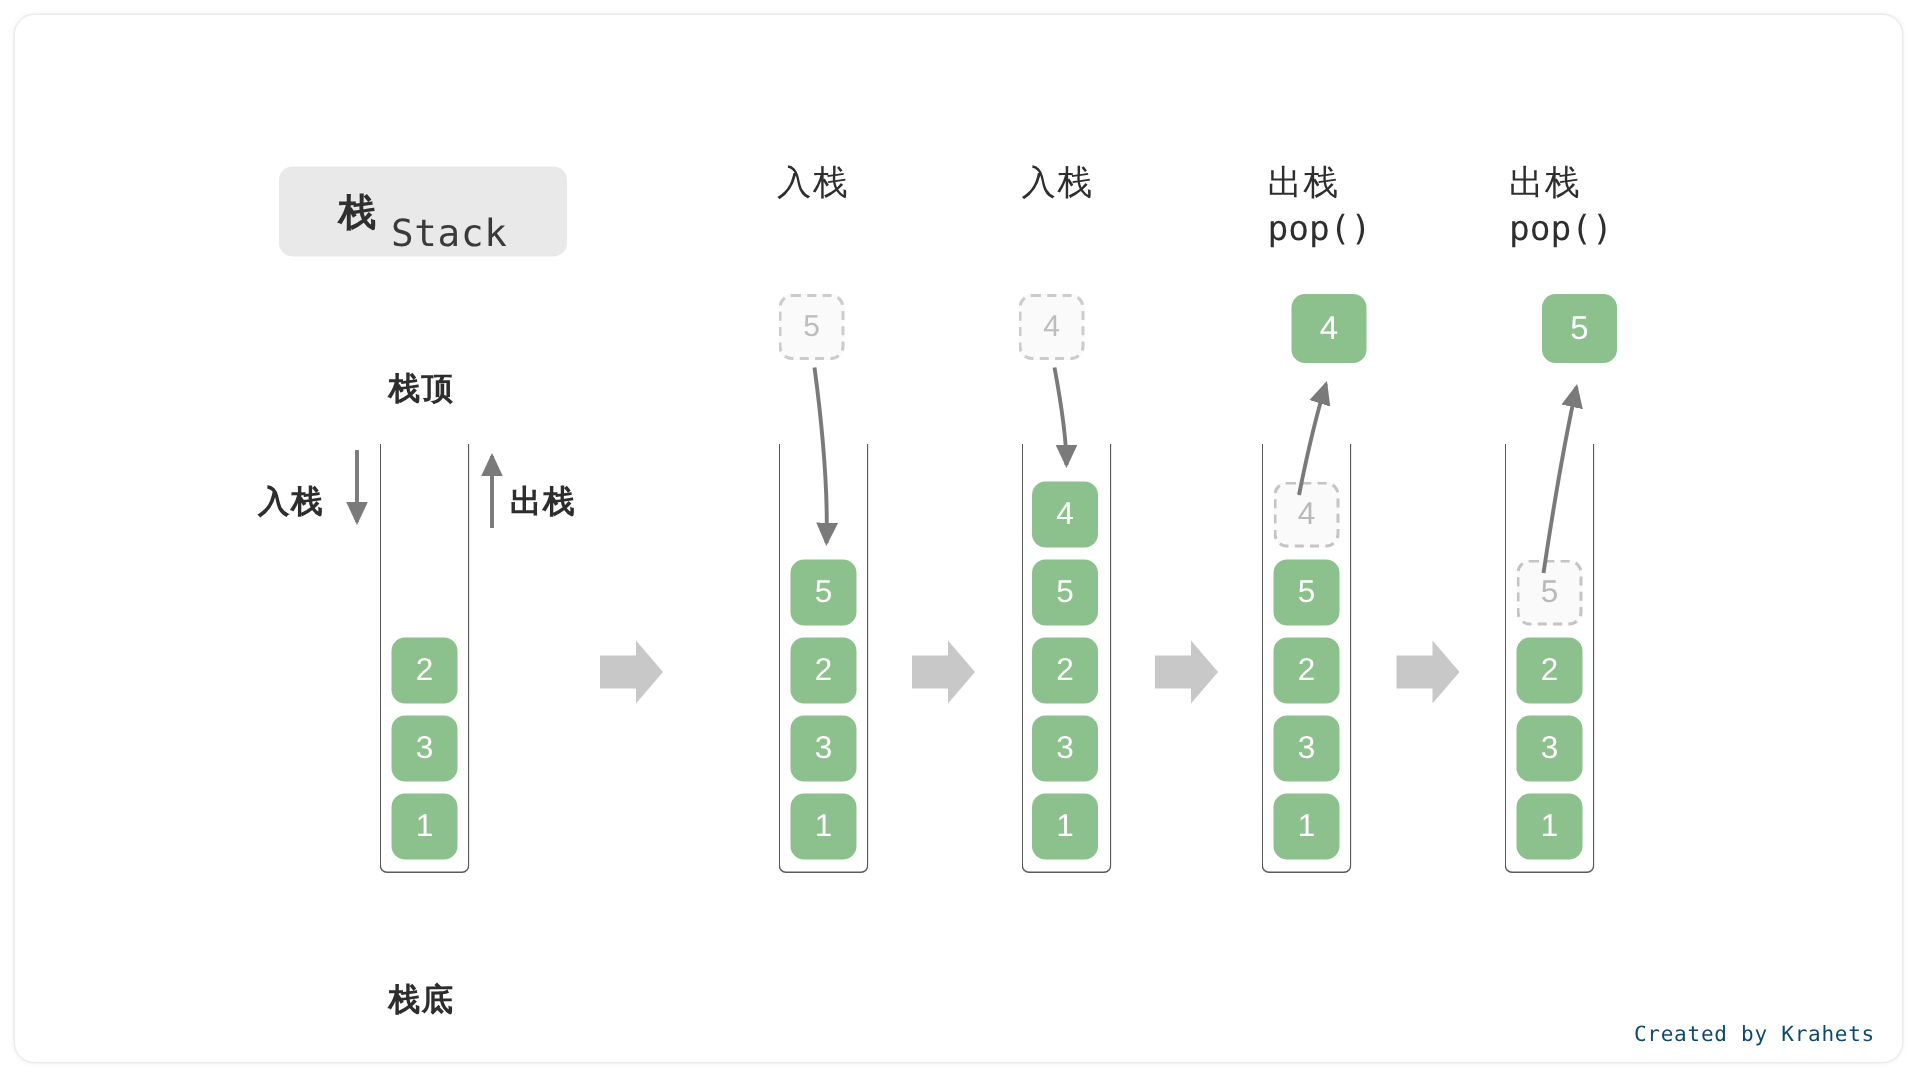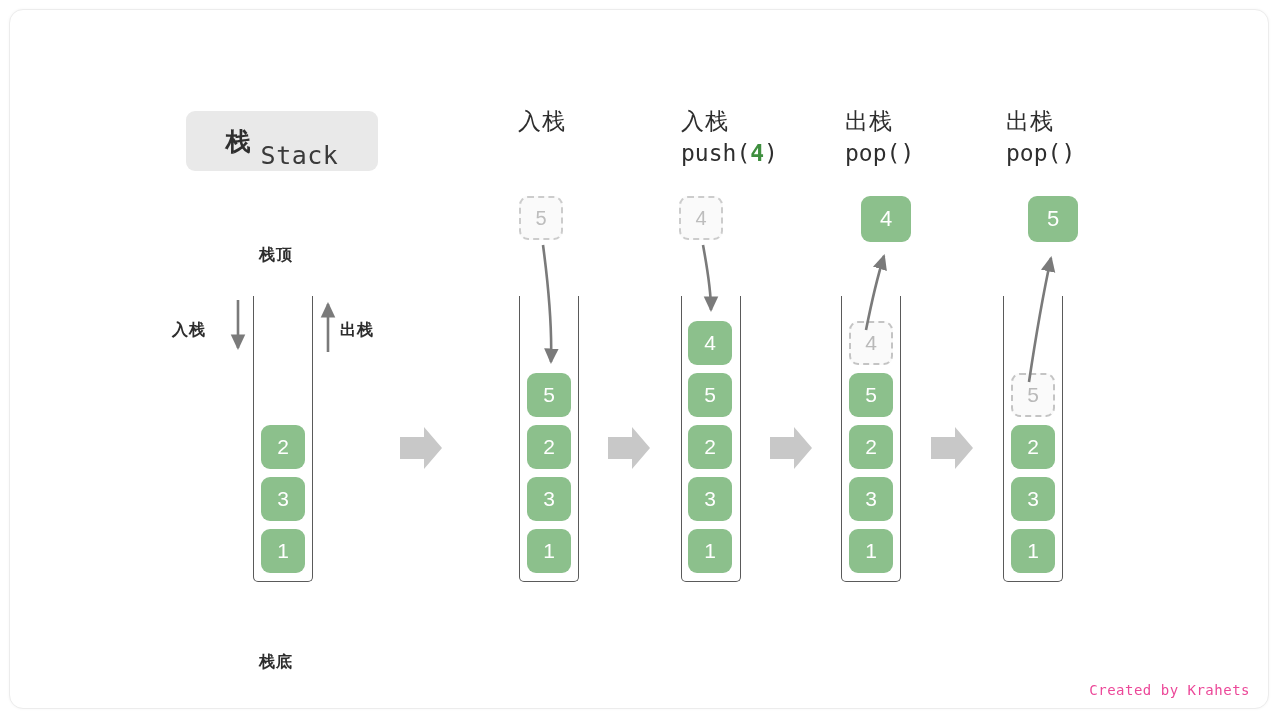--- a/index.html
+++ b/index.html
@@ -145,34 +145,34 @@
     display: flex;
     align-items: center;
     justify-content: center;
     font-size: 22px;
     box-sizing: border-box;
   }
 
   
   .anno {
     position: absolute;
-    font-size: 16px;
+    font-size: 21px;
     font-weight: bold;
     color: #2d2d2d;
     letter-spacing: 1px;
     white-space: nowrap;
   }
 
   .footer {
     position: absolute;
     right: 30px;
     bottom: 22px;
     font-family: "DejaVu Sans Mono", "Liberation Mono", monospace;
     font-size: 14px;
-    color: #ec4899;
+    color: #0c4a6e;
     letter-spacing: 0.5px;
   }
 
   svg.overlay {
     position: absolute;
     left: 0;
     top: 0;
     width: 1280px;
     height: 720px;
     pointer-events: none;
@@ -204,21 +204,20 @@
   </div>
   <div class="float-ghost" style="left:519px; top:196px;">5</div>
   <div class="stack-box" style="left:519px; top:296px;"></div>
   <div class="cell solid" style="left:527px; top:373px;">5</div>
   <div class="cell solid" style="left:527px; top:425px;">2</div>
   <div class="cell solid" style="left:527px; top:477px;">3</div>
   <div class="cell solid" style="left:527px; top:529px;">1</div>
 
   <div class="op-label" style="left:681px; top:106px;">
     <div class="op-cn">入栈</div>
-    <div class="op-code"><span>push(</span><span class="num">4</span><span>)</span></div>
   </div>
   <div class="float-ghost" style="left:679px; top:196px;">4</div>
   <div class="stack-box" style="left:681px; top:296px;"></div>
   <div class="cell solid" style="left:688px; top:321px;">4</div>
   <div class="cell solid" style="left:688px; top:373px;">5</div>
   <div class="cell solid" style="left:688px; top:425px;">2</div>
   <div class="cell solid" style="left:688px; top:477px;">3</div>
   <div class="cell solid" style="left:688px; top:529px;">1</div>
 
   <div class="op-label" style="left:845px; top:106px;">

